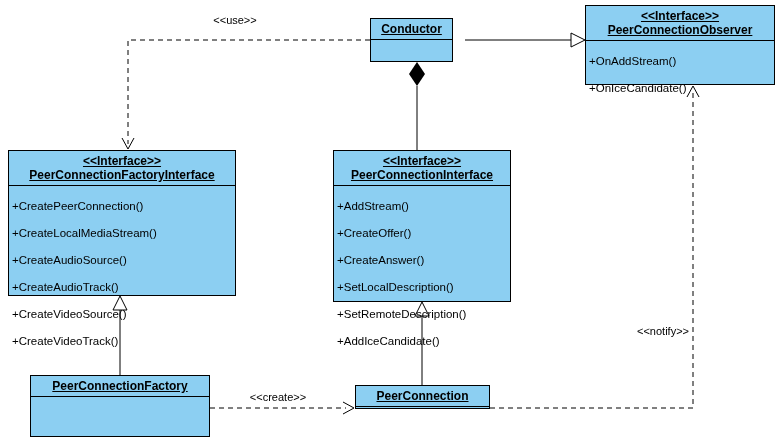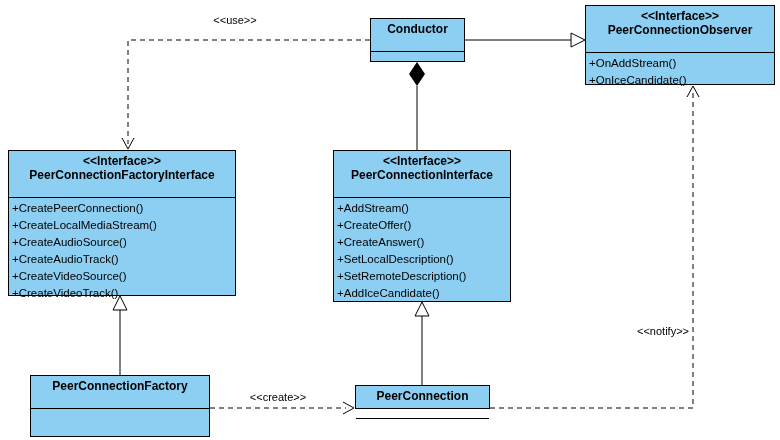--- a/index.html
+++ b/index.html
@@ -15,30 +15,31 @@
     position:absolute;
     background:#8CCFF2;
     border:1px solid #000;
     display:flex;
     flex-direction:column;
     color:#000;
   }
   .uml-header {
     border-bottom:1px solid #000;
     text-align:center;
-    padding:3px 4px 14px 4px;
+    padding:3px 4px 2px 4px;
+    text-decoration:underline;
   }
   .uml-stereotype { font-size:12px; font-weight:bold; line-height:14px; }
   .uml-name { font-size:12px; font-weight:bold; line-height:15px; }
   .uml-methods {
     flex:1;
     padding:2px 3px;
     font-size:11.5px;
   }
-  .uml-method { line-height:17px; white-space:nowrap; }
+  .uml-method { line-height:17px; white-space:nowrap;margin-top:10px; }
   .edge-label {
     position:absolute;
     font-size:11px;
     color:#000;
     text-align:center;
     white-space:nowrap;
   }
 </style>
 </head>
 <body>
@@ -66,21 +67,21 @@
     <path d="M343 402 L354 408 L343 414" stroke="#000" stroke-width="1" fill="none"></path>
 
     <path d="M490 408 H693 V91" stroke="#000" stroke-width="1" fill="none" stroke-dasharray="5 4"></path>
     <path d="M687 97 L693 86 L699 97" stroke="#000" stroke-width="1" fill="none"></path>
   </svg>
 
   <div class="edge-label" style="left:200px; top:14px; width:70px;">&lt;&lt;use&gt;&gt;</div>
   <div class="edge-label" style="left:243px; top:391px; width:70px;">&lt;&lt;create&gt;&gt;</div>
   <div class="edge-label" style="left:628px; top:285px; width:70px;margin-top:40px;">&lt;&lt;notify&gt;&gt;</div>
 
-  <div class="uml-class" style="left:370px; top:18px; width:95px; height:44px;">
+  <div class="uml-class" style="left:370px; top:18px; width:83px; height:44px;">
     <div class="uml-header">
       <div class="uml-name">Conductor</div>
     </div>
     <div class="uml-methods"></div>
   </div>
 
   <div class="uml-class" style="left:585px; top:5px; width:190px; height:80px;">
     <div class="uml-header">
       <div class="uml-stereotype">&lt;&lt;Interface&gt;&gt;</div>
       <div class="uml-name">PeerConnectionObserver</div>

